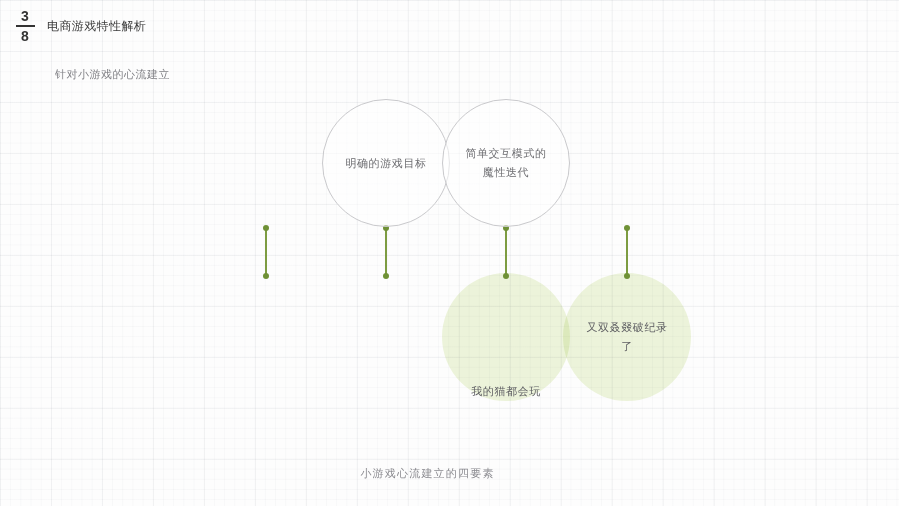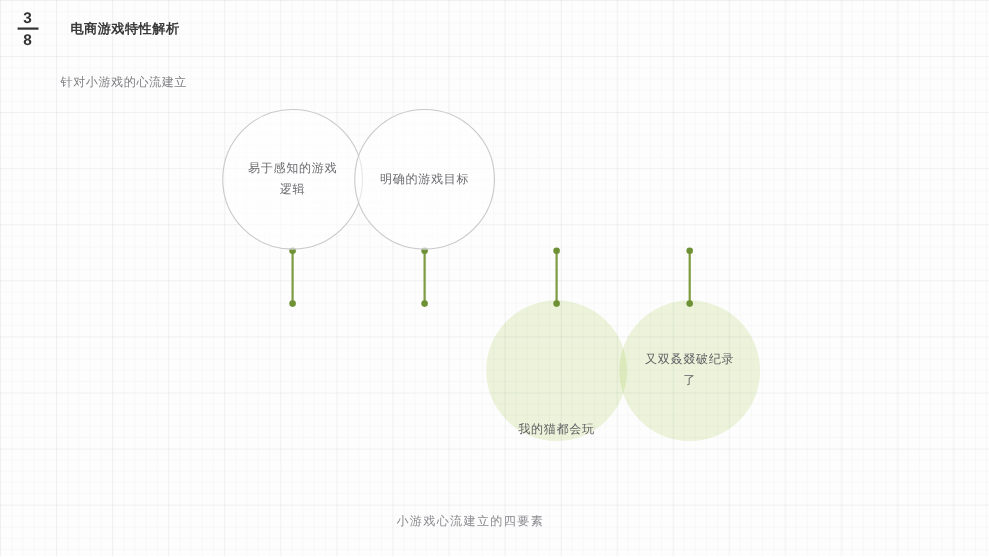--- a/index.html
+++ b/index.html
@@ -56,23 +56,23 @@
     display: block;
     letter-spacing: 0;
   }
   .frac-bar {
     width: 19px;
     height: 2px;
     background: #333333;
     margin: 2px 0 2px 0;
   }
   .header-title {
-    margin-left: 28px;
+    margin-left: 11px;
     font-size: 12px;
-    font-weight: bold;
+    font-weight: normal;
     color: #3a3a3a;
     letter-spacing: 0.4px;
     white-space: nowrap;
   }
 
   .subtitle {
     position: absolute;
     left: 22px;
     top: 67px;
     font-size: 11px;
@@ -191,24 +191,24 @@
     </div>
     <div class="connector" style="left:505px; top:228px; height:48px;">
       <span class="dot top"></span>
       <span class="dot bottom"></span>
     </div>
     <div class="connector" style="left:626px; top:228px; height:48px;">
       <span class="dot top"></span>
       <span class="dot bottom"></span>
     </div>
 
-    <div class="circle circle-top" style="left:202px; top:99px;">
-      <span class="circle-label">易于感知的游戏逻辑</span>
-    </div>
     <div class="circle circle-top" style="left:322px; top:99px;">
       <span class="circle-label">明确的游戏目标</span>
     </div>
+    <div class="circle circle-top" style="left:442px; top:99px;">
+      <span class="circle-label">简单交互模式的魔性迭代</span>
+    </div>
 
   </div>
 
   <div class="caption">小游戏心流建立的四要素</div>
 
 </div>
 
 </body></html>

